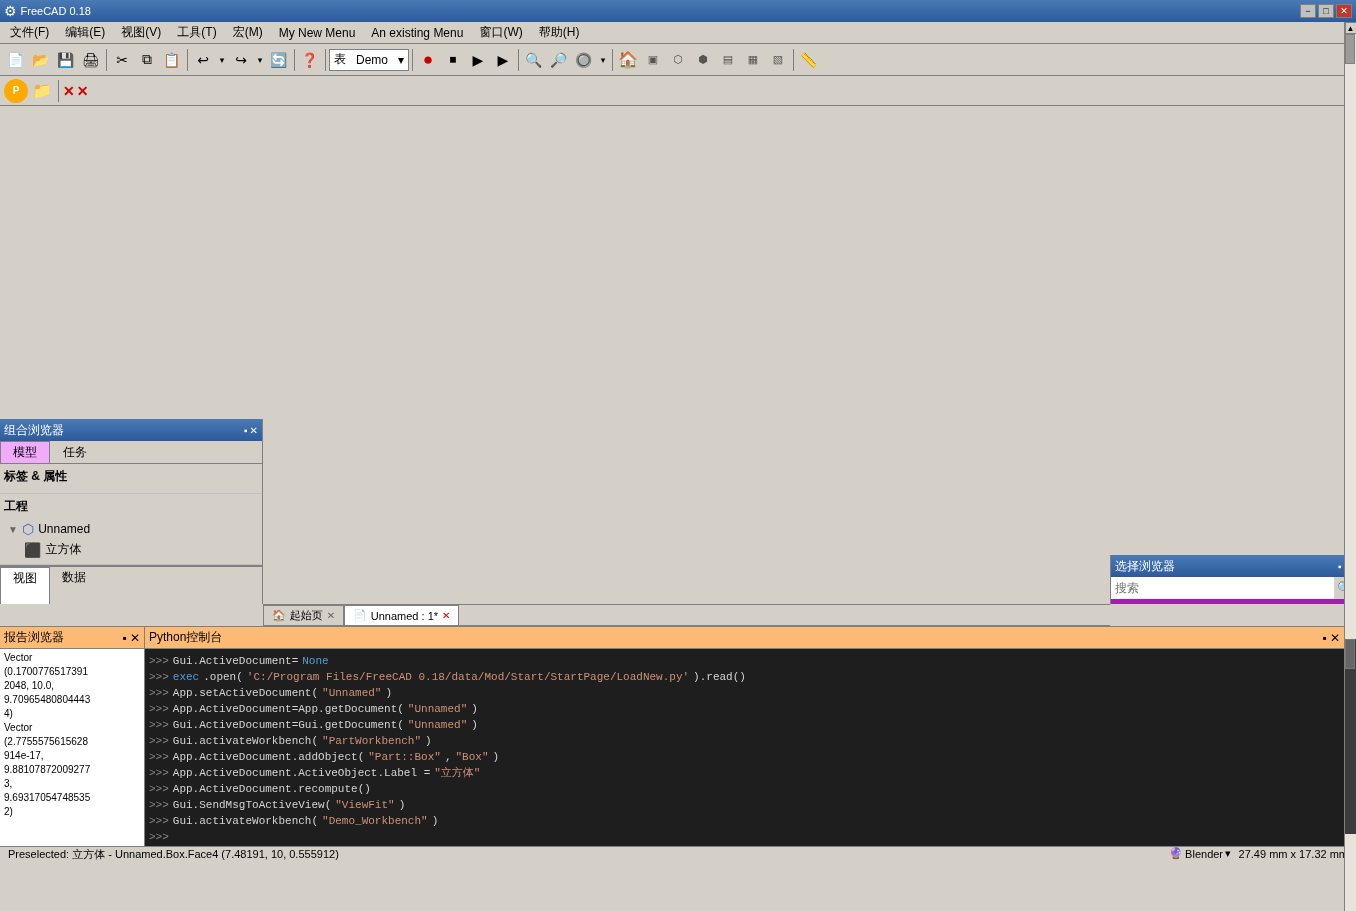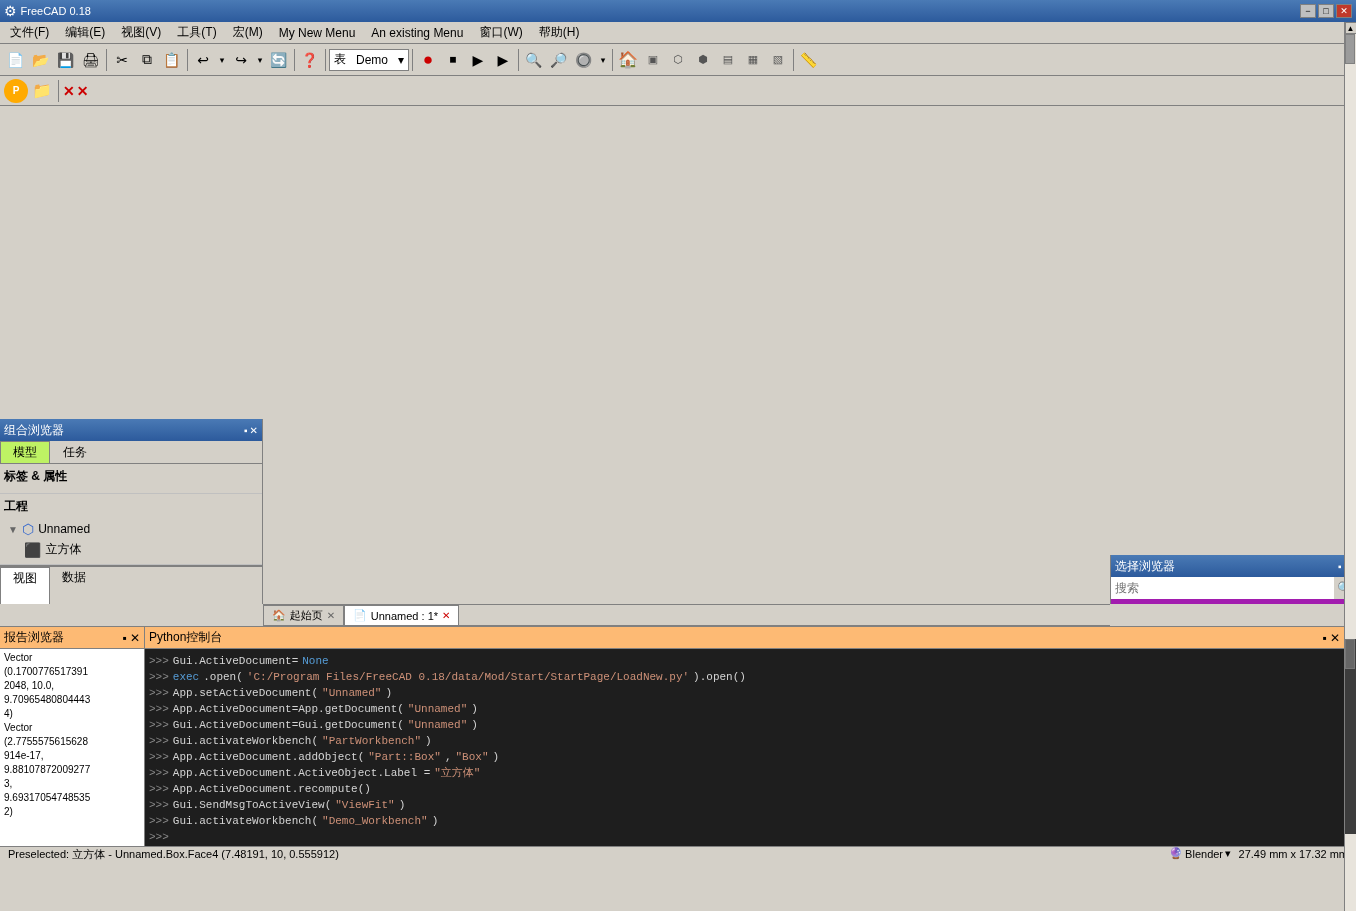--- a/index.html
+++ b/index.html
@@ -25,21 +25,21 @@
     #main { display: flex; height: calc(911px - 22px - 22px - 32px - 30px - 22px); }
 
     
     #left-panel { width: 263px; display: flex; flex-direction: column; background: #d4d0c8; border-right: 1px solid #808080; }
     #combo-browser { flex: 1; border-bottom: 1px solid #808080; display: flex; flex-direction: column; }
     .panel-header { background: linear-gradient(to bottom, #4a7ab5, #2c5a9c); color: white; height: 22px; display: flex; align-items: center; justify-content: space-between; padding: 0 4px; font-size: 12px; }
     .panel-header-right { display: flex; gap: 2px; }
     .panel-header-btn { color: white; font-size: 10px; cursor: pointer; }
     .panel-tabs { display: flex; border-bottom: 1px solid #808080; background: #d4d0c8; }
     .panel-tab { padding: 2px 12px; cursor: pointer; font-size: 12px; border: 1px solid transparent; border-bottom: none; }
-    .panel-tab.active { background: #bef264; border-color: #808080; border-bottom-color: white; font-family: Liberation Serif, serif; }
+    .panel-tab.active { background: #f0abfc; border-color: #808080; border-bottom-color: white; font-family: Liberation Serif, serif; }
     .panel-section { padding: 4px; font-size: 12px; border-bottom: 1px solid #c0c0c0; }
     .panel-section-header { font-weight: bold; margin-bottom: 4px; }
     .tree-item { padding: 2px 4px; display: flex; align-items: center; gap: 4px; cursor: pointer; }
     .tree-arrow { font-size: 10px; color: #666; }
     .tree-icon { font-size: 14px; }
 
     #properties-panel { height: 200px; border-top: 1px solid #808080; display: flex; flex-direction: column; }
     .prop-table { display: grid; grid-template-columns: 1fr 1fr; border-top: 1px solid #c0c0c0; }
     .prop-header { background: #e0ddd6; padding: 2px 4px; border-bottom: 1px solid #c0c0c0; font-size: 12px; }
 
@@ -363,21 +363,21 @@
       <div class="py-line">
         <span class="py-prompt">&gt;&gt;&gt;</span>
         <span class="py-normal">Gui.ActiveDocument=</span>
           <span class="py-none">None</span>
       </div>
       <div class="py-line">
         <span class="py-prompt">&gt;&gt;&gt;</span>
         <span class="py-keyword">exec</span>
           <span class="py-normal">.open(</span>
           <span class="py-string">'C:/Program Files/FreeCAD 0.18/data/Mod/Start/StartPage/LoadNew.py'</span>
-          <span class="py-normal">).open()</span>
+          <span class="py-normal">).read()</span>
       </div>
       <div class="py-line">
         <span class="py-prompt">&gt;&gt;&gt;</span>
         <span class="py-normal">App.setActiveDocument(</span>
           <span class="py-string">"Unnamed"</span>
           <span class="py-normal">)</span>
       </div>
       <div class="py-line">
         <span class="py-prompt">&gt;&gt;&gt;</span>
         <span class="py-normal">App.ActiveDocument=App.getDocument(</span>

